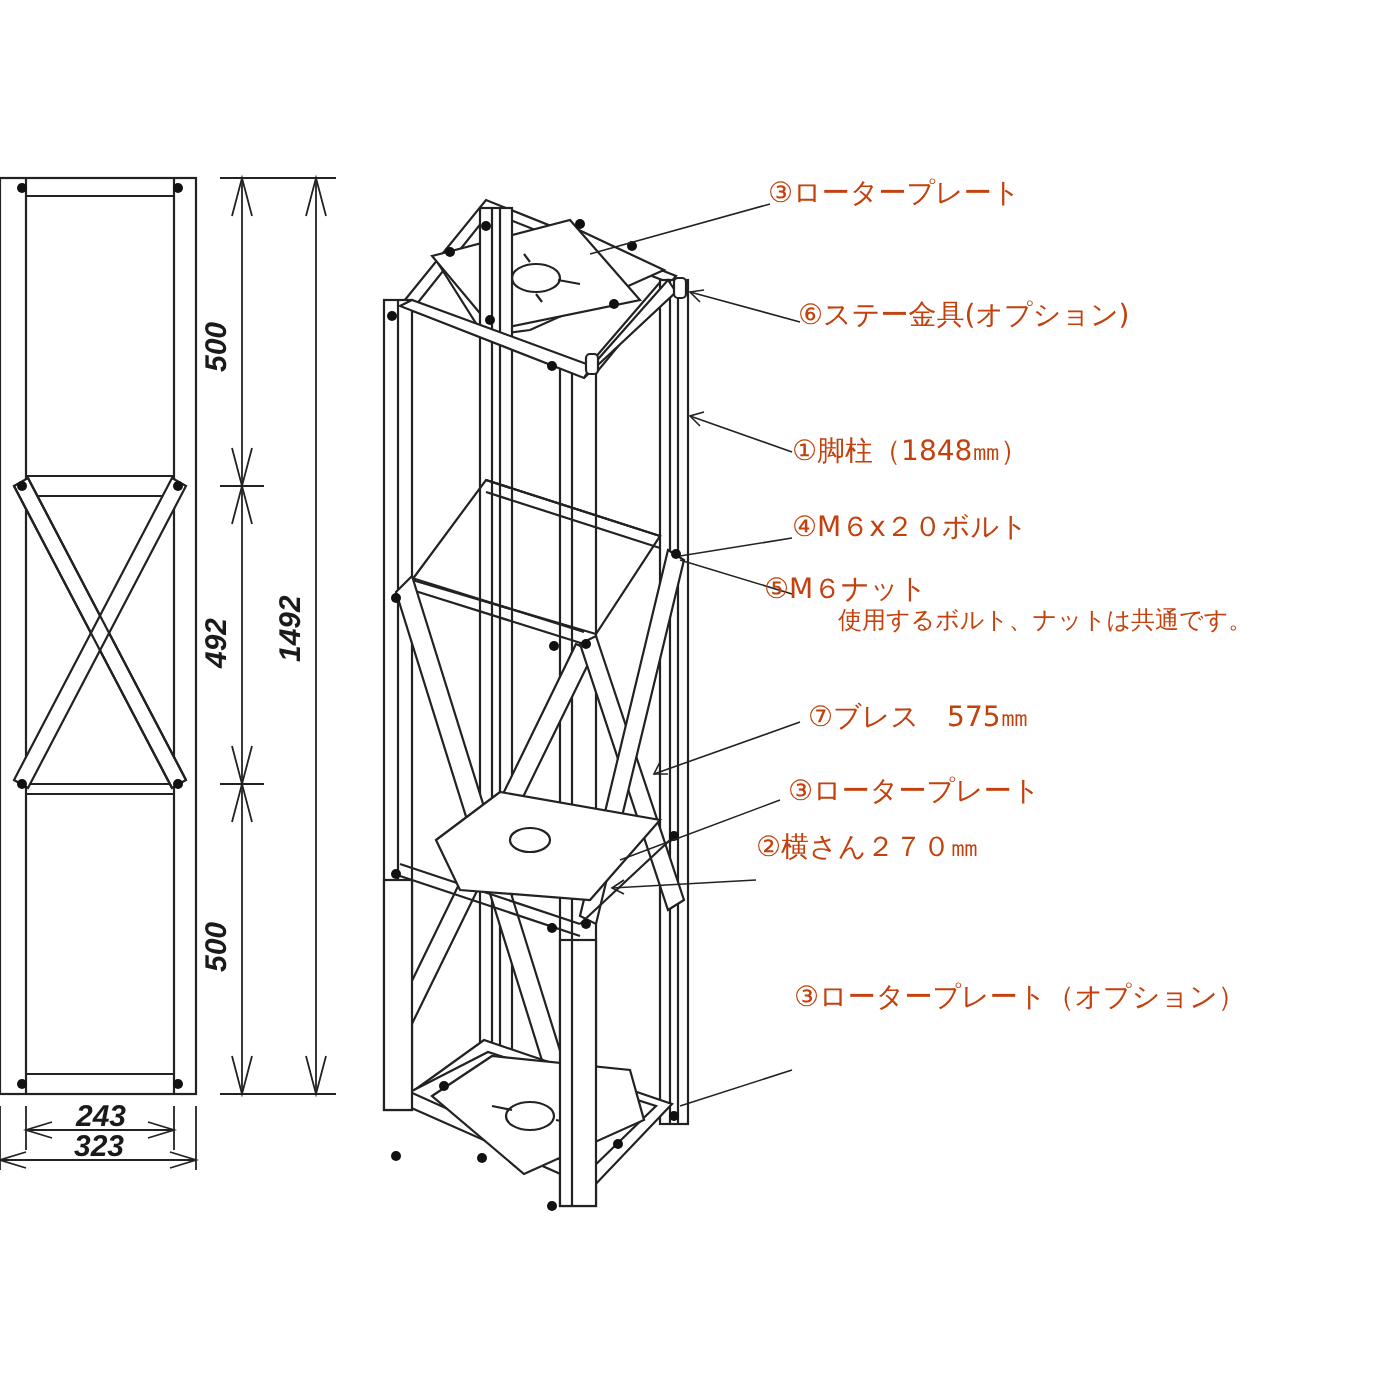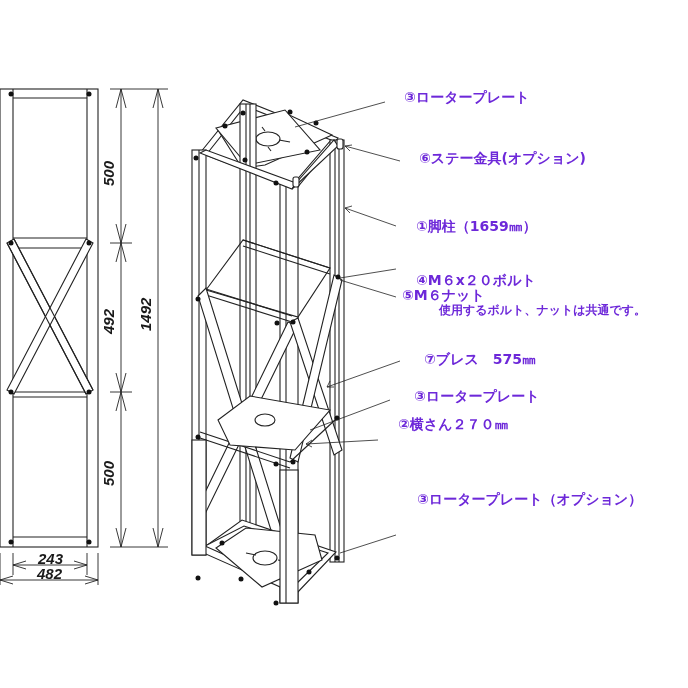--- a/index.html
+++ b/index.html
@@ -1,19 +1,19 @@
 <!DOCTYPE html>
 <html><head>
   <meta charset="utf-8">
   <style>
     html, body { margin: 0; padding: 0; background: #ffffff; }
     body { width: 688px; height: 688px; position: relative; overflow: hidden;
            font-family: "DejaVu Sans", "Liberation Sans", sans-serif; color: #111; }
     #canvas { position: absolute; left: 0; top: 0; width: 688px; height: 688px; }
-    .lbl { position: absolute; font-size: 14px; font-weight: bold; white-space: nowrap; line-height: 16px; color: #6d28d9; margin-left: 20px; }
+    .lbl { position: absolute; font-size: 14px; font-weight: normal; white-space: nowrap; line-height: 16px; color: #c2410c; }
     .lbl.sub { font-size: 12px; }
     .dim { position: absolute; font-family: "Liberation Sans", sans-serif; font-style: italic;
            font-size: 15px; font-weight: bold; color: #1a1a1a; white-space: nowrap; line-height: 15px; }
     .dim.vert { transform-origin: left top; transform: rotate(-90deg); }
   </style>
 </head>
 <body>
 
 <svg id="canvas" viewBox="0 0 688 688" xmlns="http://www.w3.org/2000/svg">
   <g fill="none" stroke="#222" stroke-width="1.1">
@@ -186,24 +186,24 @@
       <line x1="340" y1="553" x2="396" y2="535"></line>
     </g>
   </g>
 </svg>
 
 <div class="dim vert" style="left:101px; top:186px;">500</div>
 <div class="dim vert" style="left:101px; top:334px;">492</div>
 <div class="dim vert" style="left:101px; top:486px;">500</div>
 <div class="dim vert" style="left:138px; top:331px;">1492</div>
 <div class="dim" style="left:38px; top:551px;">243</div>
-<div class="dim" style="left:37px; top:566px;">482</div>
+<div class="dim" style="left:37px; top:566px;">323</div>
 
 <div class="lbl" style="left:384px; top:89px;">③ローター​プレート</div>
 <div class="lbl" style="left:399px; top:150px;">⑥ステー金具(オプション)</div>
-<div class="lbl" style="left:396px; top:218px;">①脚柱（1659㎜）</div>
-<div class="lbl" style="left:396px; top:272px;">④M６x２０ボルト</div>
+<div class="lbl" style="left:396px; top:218px;">①脚柱（1848㎜）</div>
+<div class="lbl" style="left:396px; top:256px;">④M６x２０ボルト</div>
 <div class="lbl" style="left:382px; top:287px;">⑤M６ナット</div>
 <div class="lbl sub" style="left:419px; top:302px;">使用するボルト、ナットは共通です。</div>
 <div class="lbl" style="left:404px; top:351px;text-align:right;">⑦ブレス　575㎜</div>
 <div class="lbl" style="left:394px; top:388px;">③ローター​プレート</div>
 <div class="lbl" style="left:378px; top:416px;">②横さん２７０㎜</div>
 <div class="lbl" style="left:397px; top:491px;">③ローター​プレート（オプション）</div>
 
 </body></html>

